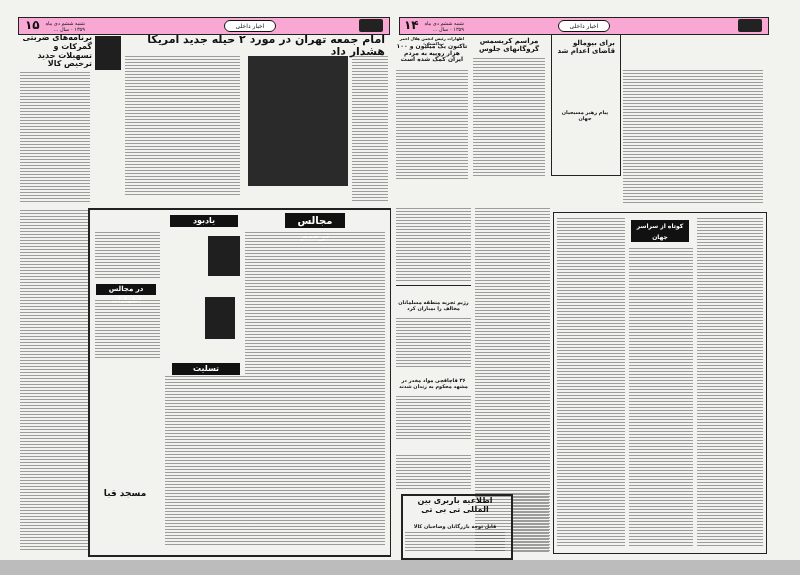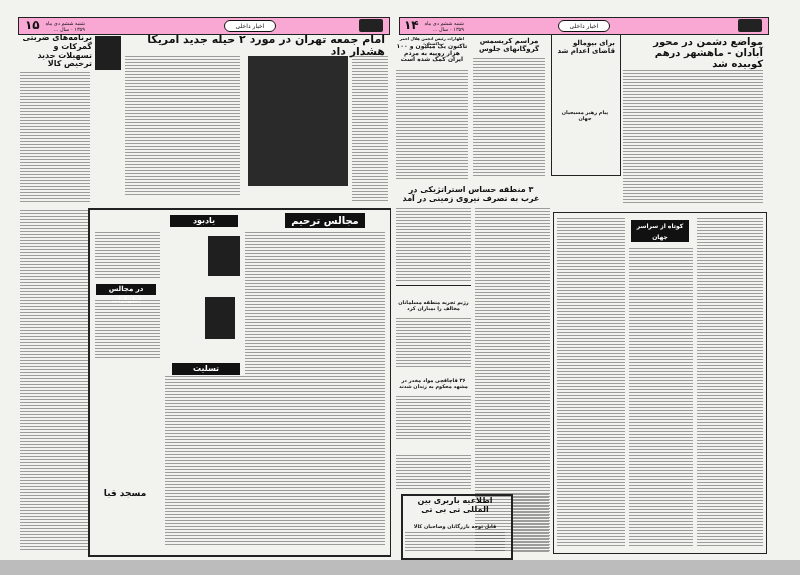--- a/index.html
+++ b/index.html
@@ -37,21 +37,21 @@
   <div class="headline" style="left:20px;top:34px;width:72px;font-size:8px;">برنامه‌های ضربتی گمرکات و تسهیلات جدید ترخیص کالا</div>
   <div class="photo" style="left:95px;top:36px;width:26px;height:34px;"></div>
 
   <div class="txt" style="left:20px;top:72px;width:70px;height:130px;"></div>
   <div class="txt" style="left:20px;top:210px;width:68px;height:340px;"></div>
   <div class="txt" style="left:125px;top:56px;width:115px;height:140px;"></div>
   <div class="photo" style="left:248px;top:56px;width:100px;height:130px;background:#2a2a2a;"></div>
   <div class="txt" style="left:352px;top:56px;width:36px;height:145px;"></div>
 
   <div class="box" style="left:88px;top:208px;width:300px;height:345px;border-width:2px;"></div>
-  <div class="banner" style="left:285px;top:213px;width:80px;height:15px;font-size:10px;line-height:15px;">مجالس ترحیم</div>
+  <div class="banner" style="left:285px;top:213px;width:60px;height:15px;font-size:10px;line-height:15px;">مجالس ترحیم</div>
   <div class="banner" style="left:170px;top:215px;width:68px;height:12px;font-size:8px;line-height:12px;">یادبود</div>
   <div class="photo" style="left:208px;top:236px;width:32px;height:40px;"></div>
   <div class="photo" style="left:205px;top:297px;width:30px;height:42px;"></div>
   <div class="banner" style="left:96px;top:284px;width:60px;height:11px;font-size:7px;line-height:11px;">در مجالس اظهارات</div>
   <div class="banner" style="left:172px;top:363px;width:68px;height:12px;font-size:8px;line-height:12px;">تسلیت</div>
   <div class="small" style="left:95px;top:488px;width:60px;font-size:9px;text-align:center;">مسجد قبا</div>
 
   <div class="txt" style="left:95px;top:232px;width:65px;height:48px;"></div>
   <div class="txt" style="left:95px;top:300px;width:65px;height:60px;"></div>
   <div class="txt" style="left:165px;top:376px;width:80px;height:170px;"></div>
@@ -61,27 +61,25 @@
 <div class="spine"></div>
 
 <div class="page right-page">
   <div class="hdr" style="left:8px;width:368px;">
     <span class="pnum" style="left:4px;">۱۴</span>
     <span class="date" style="left:20px;">شنبه ششم دی ماه ۱۳۵۹ - سال ...</span>
     <span class="section" style="left:158px;width:50px;">اخبار داخلی</span>
     <span class="logo" style="right:6px;"></span>
   </div>
 
-  <div class="headline" style="left:232px;top:36px;width:140px;font-size:10px;">مواضع دشمن در محور آبادان - ماهشهر درهم کوبیده شد</div>
   <div class="box" style="left:160px;top:34px;width:68px;height:140px;"></div>
   <div class="headline" style="left:164px;top:40px;width:60px;font-size:7px;text-align:right;">برای بیومالو قاضای اعدام شد</div>
   <div class="headline" style="left:82px;top:38px;width:72px;font-size:7px;text-align:center;">مراسم کریسمس گروگانهای جلوس</div>
   <div class="small" style="left:5px;top:36px;width:72px;font-size:4px;text-align:center;">اظهارات رئیس انجمن هلال احمر پاکستان:</div>
   <div class="headline" style="left:5px;top:43px;width:72px;font-size:6px;text-align:center;">تاکنون یک میلیون و ۱۰۰ هزار روپیه به مردم ایران کمک شده است</div>
-  <div class="headline" style="left:10px;top:186px;width:140px;font-size:8px;text-align:center;">۳ منطقه حساس استراتژیکی در غرب به تصرف نیروی زمینی در آمد</div>
   <div class="headline" style="left:164px;top:110px;width:60px;font-size:5px;text-align:center;">پیام رهبر مسیحیان جهان</div>
 
   <div class="txt" style="left:5px;top:70px;width:72px;height:110px;"></div>
   <div class="txt" style="left:82px;top:58px;width:72px;height:120px;"></div>
   <div class="txt" style="left:232px;top:70px;width:140px;height:135px;"></div>
   <div class="txt" style="left:5px;top:208px;width:75px;height:75px;"></div>
   <div class="txt" style="left:84px;top:208px;width:75px;height:345px;"></div>
 
   <div class="rule" style="left:5px;top:285px;width:75px;height:1px;"></div>
   <div class="headline" style="left:5px;top:300px;width:75px;font-size:5px;text-align:center;">رژیم تجربه منطقه مسلمانان مخالف را بمباران کرد</div>

